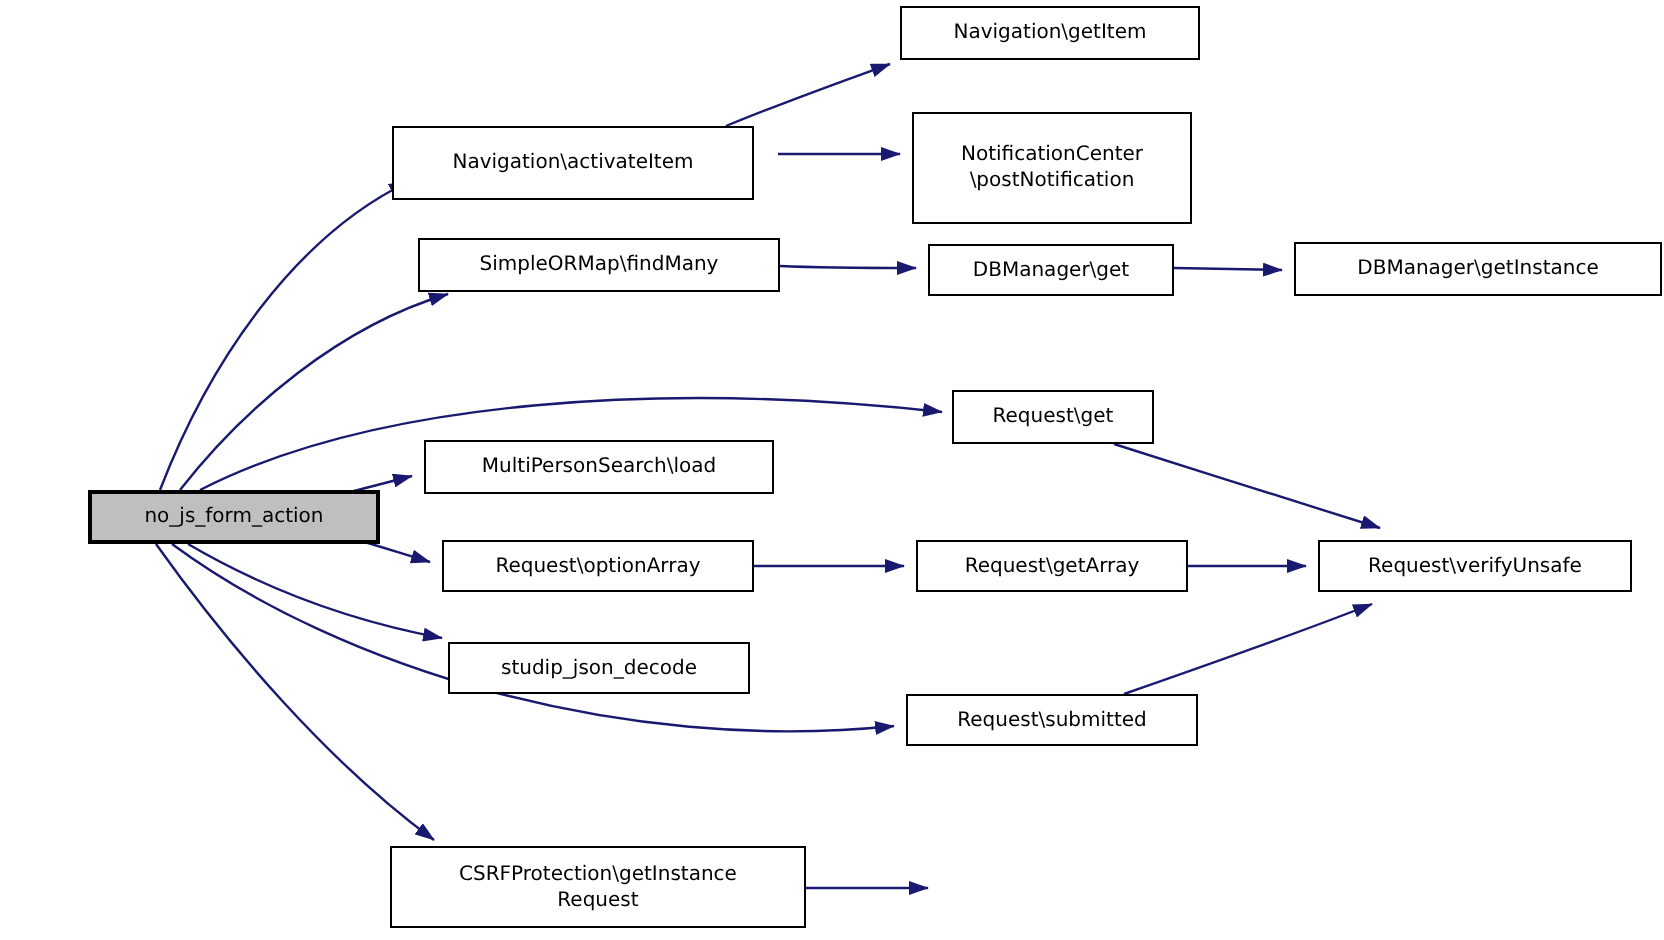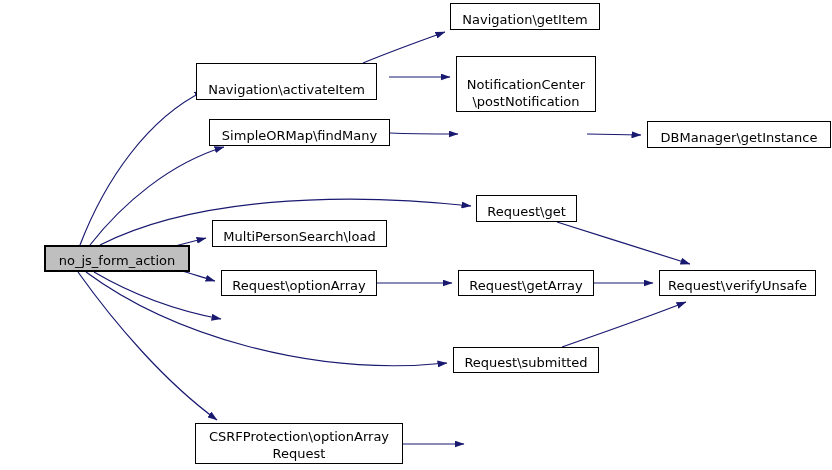--- a/index.html
+++ b/index.html
@@ -28,27 +28,27 @@
   }
   .edge {
     stroke: var(--edge);
     stroke-width: 1.2;
     fill: none;
   }
   marker path { fill: var(--edge); stroke: none; }
   .node {
     position: absolute;
     display: flex;
-    align-items: flex-end;
+    align-items: center;
     justify-content: center;
     text-align: center;
     background: var(--node-fill);
     border: 1px solid var(--node-border);
     color: var(--text);
-    font-size: 13px;
+    font-size: 10px;
     line-height: 1.3;
     white-space: pre-line;
     cursor: pointer;
   }
   .node.root {
     background: var(--root-fill);
     border-width: 2px;
     cursor: default;
     margin-left: 41px;
   }
@@ -97,20 +97,23 @@
 
   <div class="node" style="left:456px;top:56px;width:140px;height:56px">
     <span>NotificationCenter
 \postNotification</span>
   </div>
 
   <div class="node" style="left:209px;top:119px;width:181px;height:27px">
     <span>SimpleORMap\findMany</span>
   </div>
 
+  <div class="node" style="left:464px;top:122px;width:123px;height:26px">
+    <span>DBManager\get</span>
+  </div>
 
   <div class="node" style="left:647px;top:121px;width:184px;height:27px">
     <span>DBManager\getInstance</span>
   </div>
 
   <div class="node" style="left:476px;top:195px;width:101px;height:27px">
     <span>Request\get</span>
   </div>
 
   <div class="node" style="left:212px;top:220px;width:175px;height:27px">
@@ -122,24 +125,27 @@
   </div>
 
   <div class="node" style="left:458px;top:270px;width:136px;height:26px">
     <span>Request\getArray</span>
   </div>
 
   <div class="node" style="left:659px;top:270px;width:157px;height:26px">
     <span>Request\verifyUnsafe</span>
   </div>
 
+  <div class="node" style="left:224px;top:321px;width:151px;height:26px">
+    <span>studip_json_decode</span>
+  </div>
 
   <div class="node" style="left:453px;top:347px;width:146px;height:26px">
     <span>Request\submitted</span>
   </div>
 
   <div class="node" style="left:195px;top:423px;width:208px;height:41px">
-    <span>CSRFProtection\optionArray
+    <span>CSRFProtection\getInstance
 Request</span>
   </div>
 
 
 </div>
 
 </body></html>

